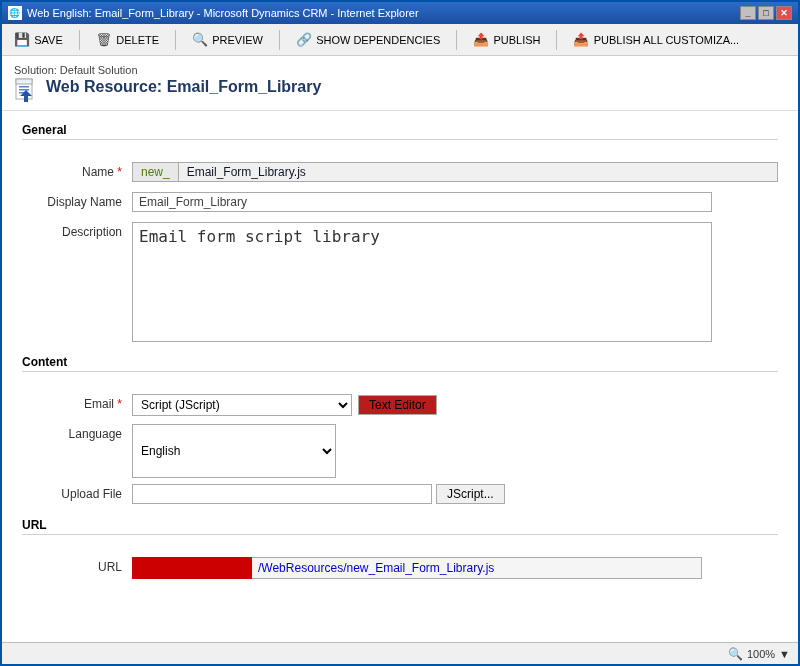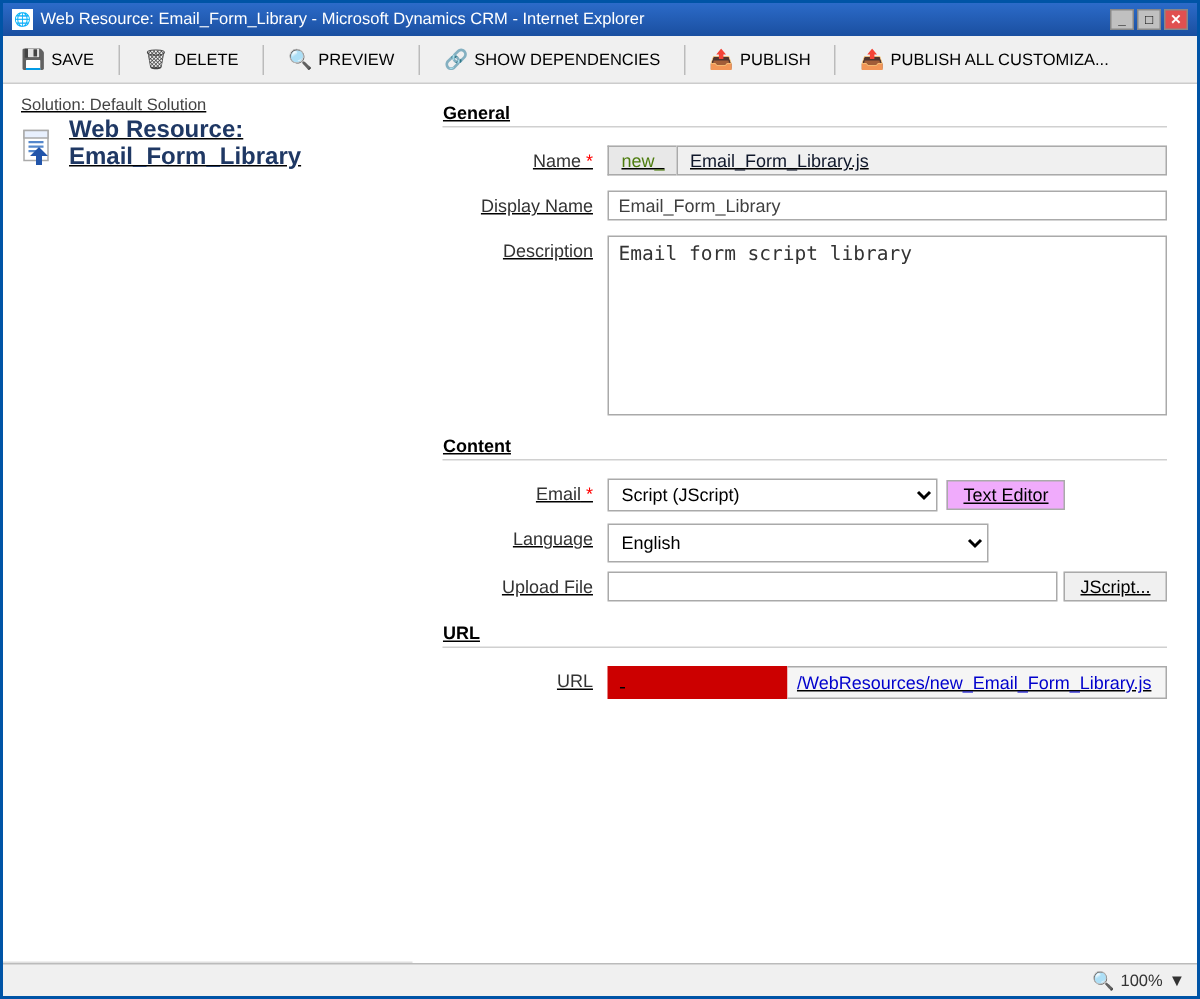--- a/index.html
+++ b/index.html
@@ -104,41 +104,40 @@
     .toolbar-separator {
       width: 1px;
       height: 20px;
       background: #bbb;
     }
 
     
     .content-area {
       flex: 1;
       display: flex;
-      flex-direction: row;
+      flex-direction: column;
       background: #fff;
       overflow: auto;
-      text-decoration: underline;
     }
 
     
     .solution-header {
       padding: 8px 12px 4px 12px;
       border-bottom: 1px solid #e0e0e0;
     }
 
     .solution-label {
       font-size: 11px;
       color: #444;
       margin-bottom: 2px;
     }
 
     .page-title-row {
       display: flex;
-      align-items: flex-end;
+      align-items: flex-start;
       gap: 8px;
     }
 
     .page-icon {
       width: 24px;
       height: 28px;
       position: relative;
       flex-shrink: 0;
     }
 
@@ -153,21 +152,21 @@
     
     .form-body {
       padding: 12px 20px;
       flex: 1;
     }
 
     .section-title {
       font-weight: bold;
       font-size: 12px;
       color: #000;
-      margin-bottom: 12px;
+      margin-bottom: 22px;
       border-bottom: 1px solid #d0d0d0;
       padding-bottom: 2px;
     }
 
     .form-row {
       display: flex;
       align-items: flex-start;
       margin-bottom: 6px;
       min-height: 24px;
     }
@@ -224,21 +223,21 @@
       background: #fff;
       max-width: 580px;
     }
 
     .text-area {
       width: 100%;
       max-width: 580px;
       height: 120px;
       border: 1px solid #aaa;
       padding: 4px 6px;
-      font-size: 13px;
+      font-size: 16px;
       color: #333;
       background: #fff;
       resize: none;
     }
 
     
     .content-section {
       margin-top: 10px;
     }
 
@@ -255,30 +254,30 @@
 
     .select-wrapper select {
       width: 220px;
       border: 1px solid #aaa;
       padding: 2px 4px;
       font-size: 12px;
       background: #fff;
     }
 
     .select-wrapper-lang select {
-      width: 254px;
-      border: 1px solid #aaa;
-      padding: 4px 4px;
+      width: 204px;
+      border: 1px solid #aaa;
+      padding: 18px 4px;
       font-size: 12px;
       background: #fff;
     }
 
     .text-editor-btn {
       border: 1px solid #aaa;
-      background: #f0abfc;
+      background: #b91c1c;
       padding: 2px 10px;
       font-size: 12px;
       cursor: pointer;
     }
 
     
     .upload-row {
       display: flex;
       align-items: center;
       gap: 4px;
@@ -356,21 +355,21 @@
     }
   </style>
 </head>
 <body>
 
 <div class="window">
 
   <div class="title-bar">
     <div class="title-bar-left">
       <div class="title-bar-icon">🌐</div>
-      <span>Web Resource: Email_Form_Library - Microsoft Dynamics CRM - Internet Explorer</span>
+      <span>Web English: Email_Form_Library - Microsoft Dynamics CRM - Internet Explorer</span>
     </div>
     <div class="title-bar-buttons">
       <div class="tb-btn">_</div>
       <div class="tb-btn">□</div>
       <div class="tb-btn close">✕</div>
     </div>
   </div>
 
   <div class="toolbar">
     <button class="toolbar-btn">

